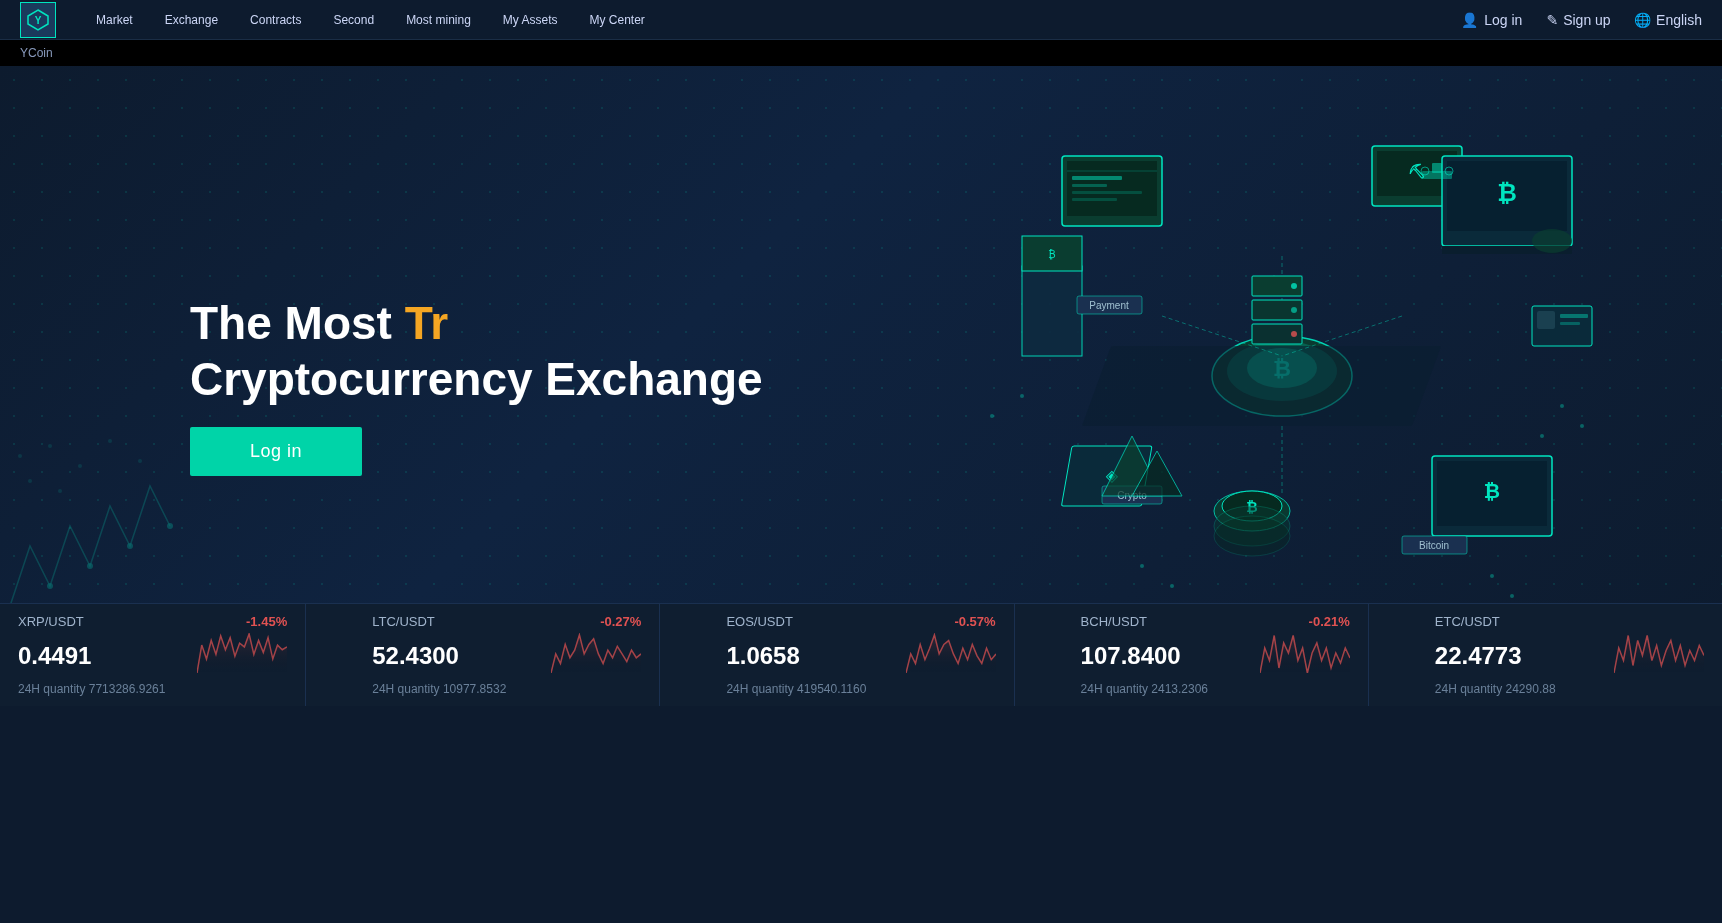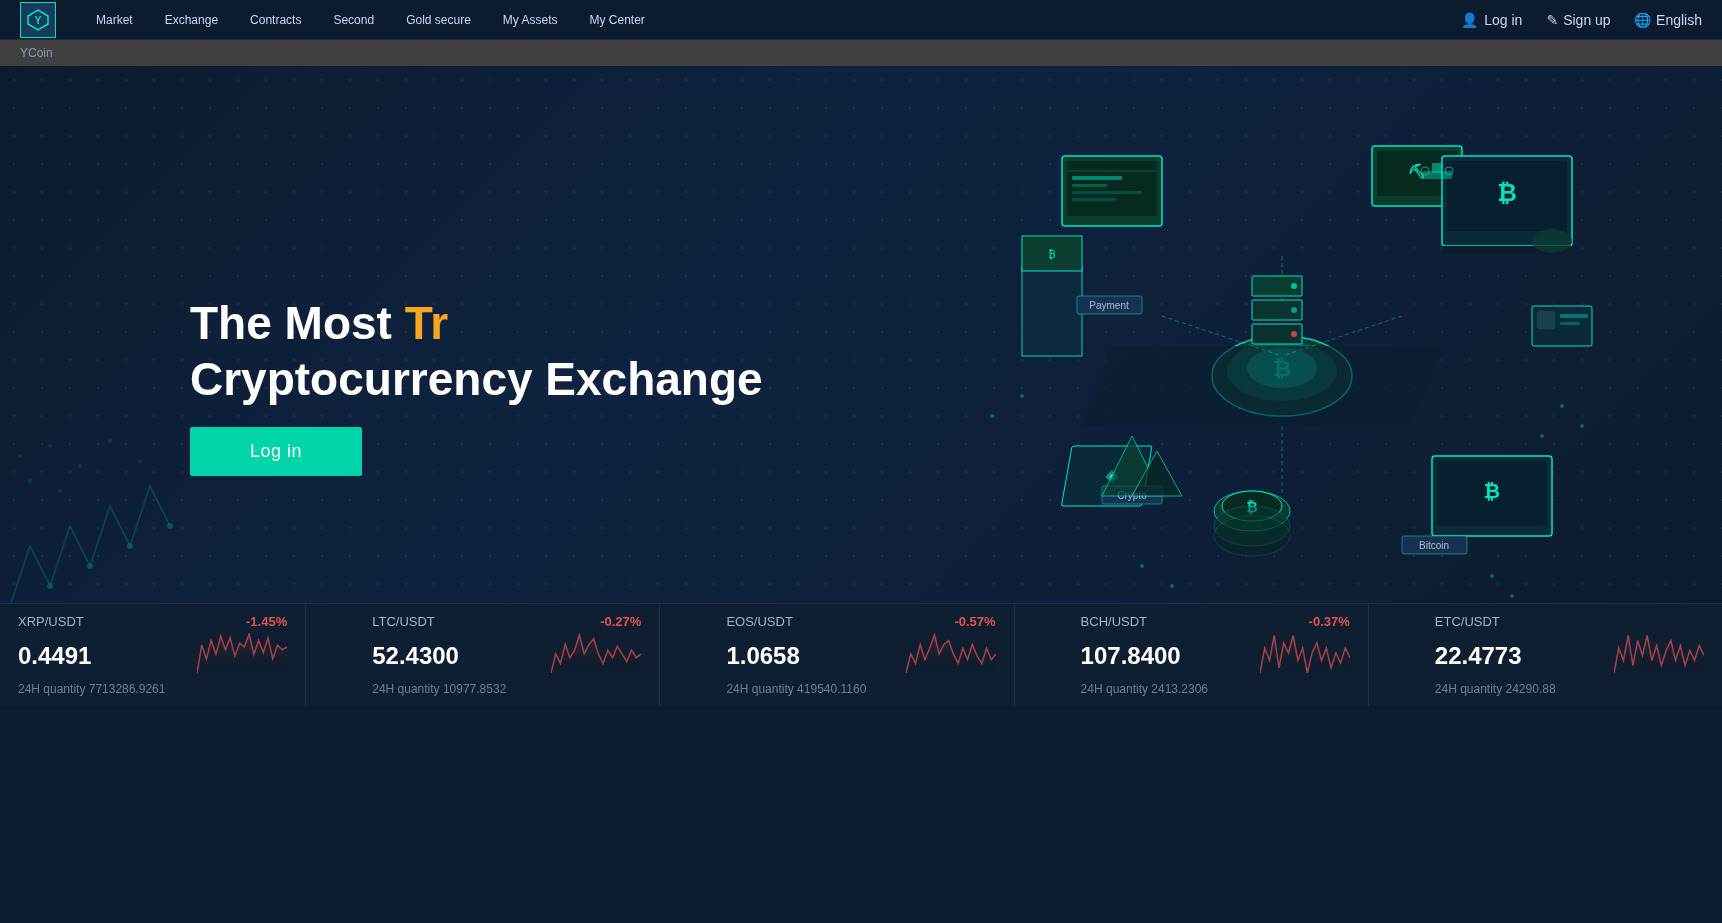--- a/index.html
+++ b/index.html
@@ -71,21 +71,21 @@
       gap: 4px;
       color: #ccd6f6;
       font-size: 14px;
     }
 
     
     .brand-row {
       padding: 6px 20px;
       font-size: 12px;
       color: #8899bb;
-      background: #404040;
+      background: #000000;
     }
 
     
     .hero {
       position: relative;
       width: 100%;
       height: 640px;
       background: linear-gradient(135deg, #0d1b2e 0%, #0f2340 40%, #0d1b2e 100%);
       overflow: hidden;
       display: flex;
@@ -243,21 +243,21 @@
         <text x="12" y="16" text-anchor="middle" fill="#00e5c0" font-size="10" font-weight="bold">Y</text>
       </svg>
     </div>
   </div>
 
   <div class="nav-links">
     <a>Market</a>
     <a>Exchange</a>
     <a>Contracts</a>
     <a>Second</a>
-    <a>Gold secure</a>
+    <a>Most mining</a>
     <a>My Assets</a>
     <a>My Center</a>
   </div>
 
   <div class="nav-right">
     <a>
       <span>👤</span>
       <span>Log in</span>
     </a>
     <a class="signup">
@@ -489,21 +489,21 @@
               <stop offset="0%" stop-color="#e05252"></stop>
               <stop offset="100%" stop-color="transparent"></stop>
             </linearGradient>
           </defs>
         </svg>
       </div>
     </div>
       <div class="ticker-item">
       <div class="ticker-top">
         <span class="ticker-pair">BCH/USDT</span>
-        <span class="ticker-change negative">-0.37%</span>
+        <span class="ticker-change negative">-0.21%</span>
       </div>
       <div class="ticker-price">107.8400</div>
       <div class="ticker-volume">24H quantity 2413.2306</div>
       <div class="ticker-chart">
         <svg class="sparkline" width="90" height="40" viewBox="0 0 90 40">
           <polyline points="0,40 4.7368421052631575,15 9.473684210526315,27.5 14.210526315789473,2.5 18.94736842105263,35 23.684210526315788,10 28.421052631578945,20 33.1578947368421,2.5 37.89473684210526,27.5 42.63157894736842,15 47.368421052631575,40 52.10526315789474,20 56.84210526315789,10 61.578947368421055,27.5 66.3157894736842,15 71.05263157894737,35 75.78947368421052,20 80.52631578947368,30 85.26315789473684,15 90,25" fill="none" stroke="#e05252" stroke-width="1.5" opacity="0.85"></polyline>
           <polyline points="0,40 0,40 4.7368421052631575,15 9.473684210526315,27.5 14.210526315789473,2.5 18.94736842105263,35 23.684210526315788,10 28.421052631578945,20 33.1578947368421,2.5 37.89473684210526,27.5 42.63157894736842,15 47.368421052631575,40 52.10526315789474,20 56.84210526315789,10 61.578947368421055,27.5 66.3157894736842,15 71.05263157894737,35 75.78947368421052,20 80.52631578947368,30 85.26315789473684,15 90,25 90,40" fill="url(#spark-grad-3)" opacity="0.2"></polyline>
           <defs>
             <linearGradient id="spark-grad-3" x1="0" y1="0" x2="0" y2="1">
               <stop offset="0%" stop-color="#e05252"></stop>

